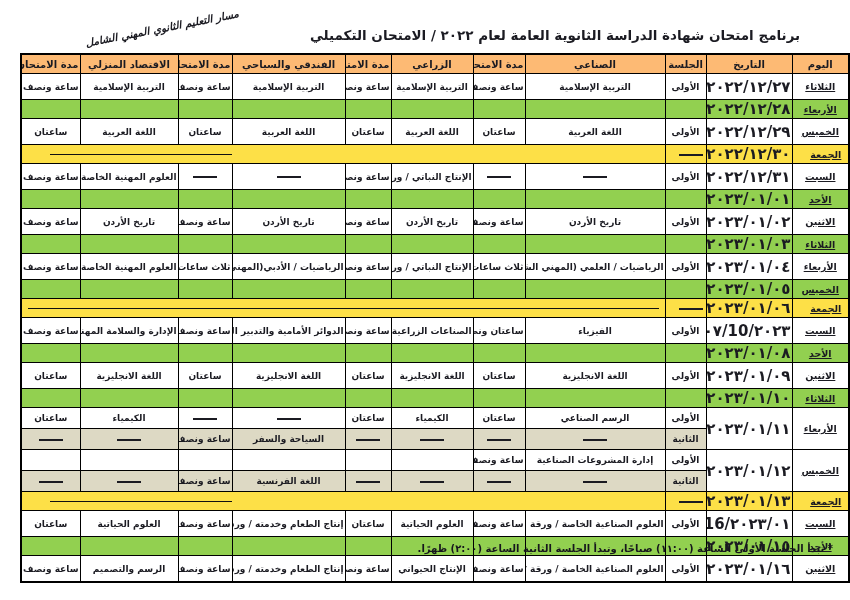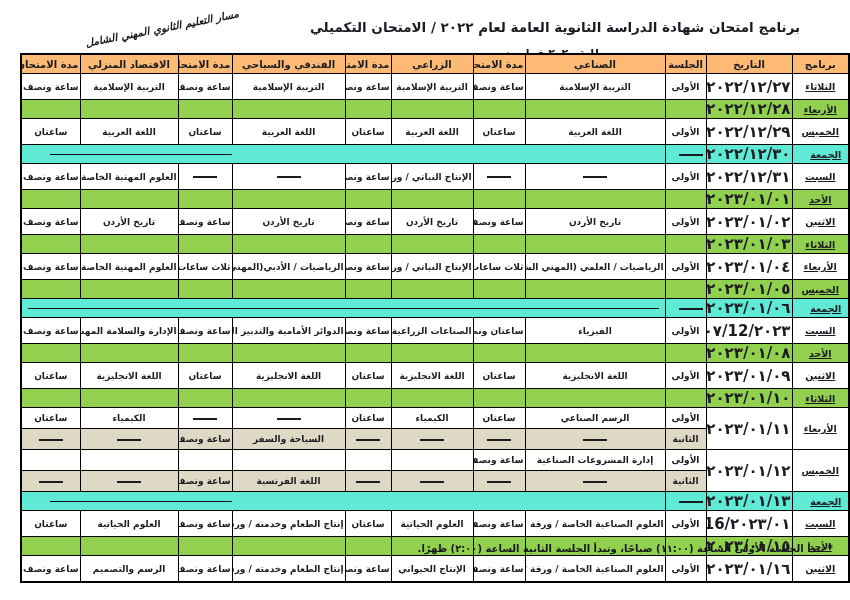--- a/index.html
+++ b/index.html
@@ -1,21 +1,21 @@
 <!DOCTYPE html>
 <html lang="ar"><head>
 <meta charset="utf-8">
 <style>
   html,body{margin:0;padding:0;}
   body{
     width:850px;height:600px;background:#ffffff;position:relative;overflow:hidden;
     font-family:"DejaVu Sans",sans-serif;color:#1b1b22;
   }
   
-  .title-block{position:absolute;top:19px;right:15px;width:560px;text-align:center;direction:rtl;}
+  .title-block{position:absolute;top:27px;right:15px;width:560px;text-align:center;direction:rtl;}
   .main-title{font-size:13.5px;font-weight:bold;letter-spacing:0px;}
   .sub-title{font-size:11px;font-weight:bold;margin-top:12px;}
   .side-note{
     position:absolute;top:22px;left:62px;width:200px;direction:rtl;text-align:center;
     font-size:10.5px;font-weight:bold;font-style:italic;
     transform:rotate(-11deg);transform-origin:center;
   }
   
   table{
     position:absolute;top:53px;left:20px;width:828px;
@@ -25,21 +25,21 @@
   table{border-width:2px;}
   th,td{
     padding:0 1px;text-align:center;vertical-align:middle;
     font-size:9px;font-weight:bold;overflow:hidden;white-space:nowrap;
   }
   th{height:18px;background:#fdba74;font-size:10px;}
   td.day{font-size:9.5px;text-decoration:underline;}
   td.date{font-size:15px;}
   tr.r-exam td{height:25px;background:#fff;}
   tr.r-green td{height:17px;background:#92d050;}
-  tr.r-yellow td{height:14px;background:#5eead4;padding-left:12px;}
+  tr.r-yellow td{height:14px;background:#fde047;padding-left:12px;}
   tr.r-sub td{height:20px;background:#fff;}
   td.tan{background:#ddd9c4 !important;}
   td.span-cell{position:relative;}
   .dash{display:inline-block;width:24px;border-top:2.5px solid #1b1b22;vertical-align:middle;}
   .strike{position:absolute;top:50%;height:0;border-top:1.6px solid #111;}
   .strike.long{left:6px;right:6px;}
   .strike.short{left:28px;width:182px;}
   
   .notes{
     position:absolute;top:541px;right:17px;width:820px;direction:rtl;text-align:right;
@@ -65,21 +65,21 @@
       <col style="width:52px">
     <col style="width:82px">
       <col style="width:46px">
     <col style="width:113px">
       <col style="width:54px">
     <col style="width:98px">
       <col style="width:59px">
   </colgroup>
   <thead>
       <tr>
-        <th>برنامج</th>
+        <th>اليوم</th>
         <th>التاريخ</th>
         <th>الجلسة</th>
         <th>الصناعي</th>
         <th>مدة الامتحان</th>
         <th>الزراعي</th>
         <th>مدة الامتحان</th>
         <th>الفندقي والسياحي</th>
         <th>مدة الامتحان</th>
         <th>الاقتصاد المنزلي</th>
         <th>مدة الامتحان</th>
@@ -214,21 +214,21 @@
       <tr class="r-yellow">
         <td class="day">الجمعة</td>
         <td class="date">٢٠٢٣/٠١/٠٦</td>
         <td class="session"><span class="dash"></span></td>
         <td class="span-cell" colspan="8">
           <div class="strike long"></div>
         </td>
       </tr>
       <tr class="r-exam">
         <td class="day">السبت</td>
-        <td class="date">٢٠٢٣/12/٠٧</td>
+        <td class="date">٢٠٢٣/10/٠٧</td>
         <td class="session">الأولى</td>
         <td class="subj">الفيزياء</td>
         <td class="dur">ساعتان ونصف</td>
         <td class="subj">الصناعات الزراعية</td>
         <td class="dur">ساعة ونصف</td>
         <td class="subj">الدوائر الأمامية والتدبير الفندقي</td>
         <td class="dur">ساعة ونصف</td>
         <td class="subj">الإدارة والسلامة المهنية</td>
         <td class="dur">ساعة ونصف</td>
       </tr>

